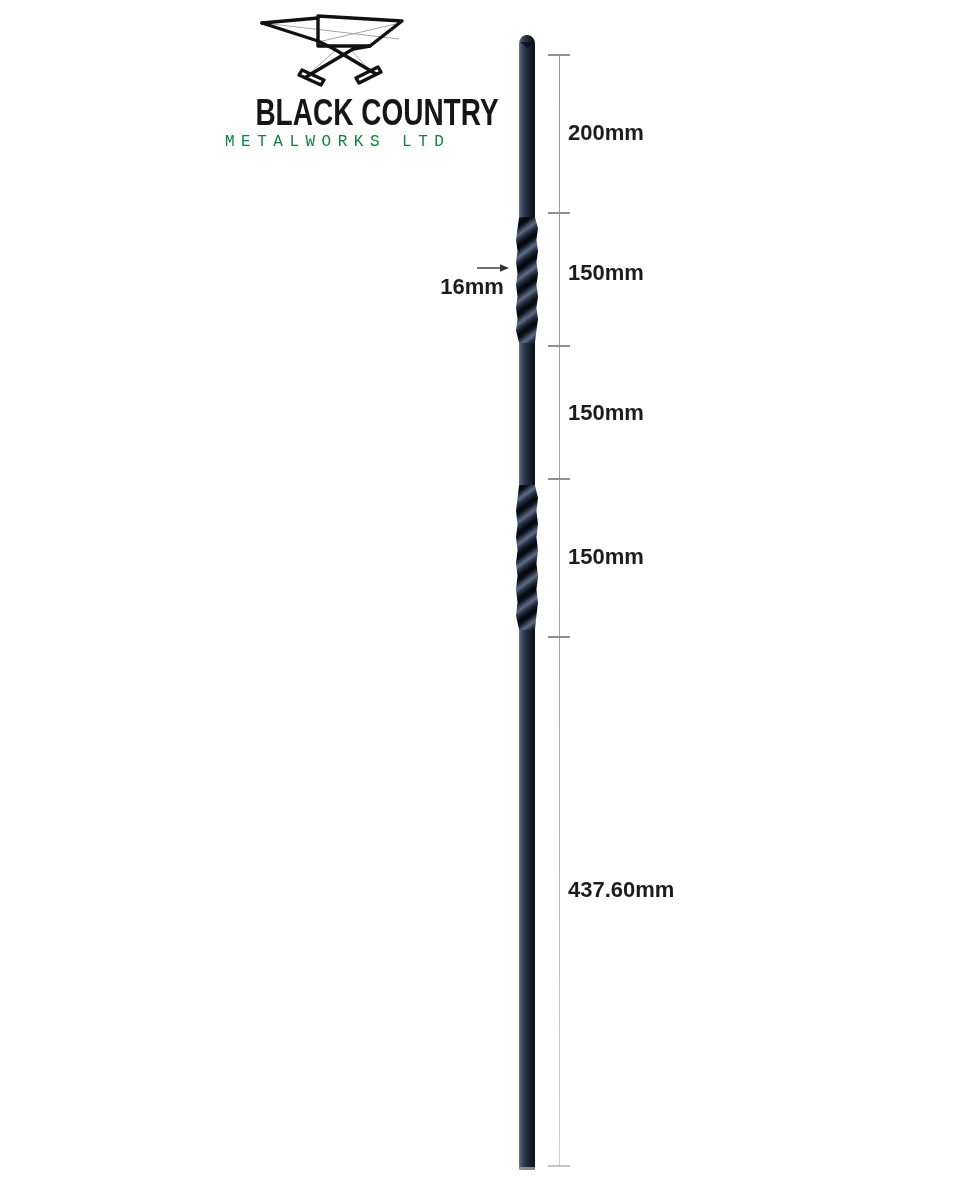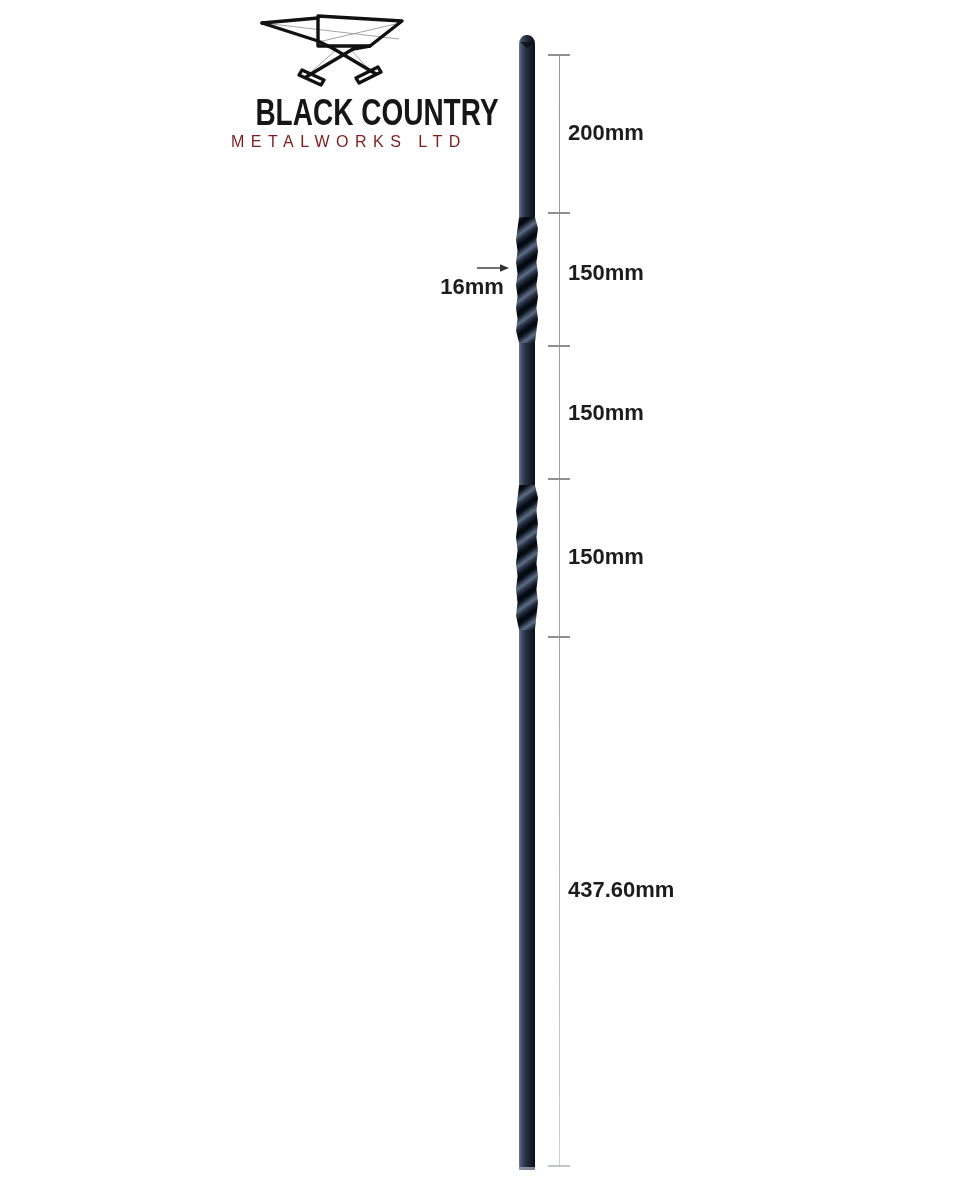--- a/index.html
+++ b/index.html
@@ -21,23 +21,24 @@
   .logo .anvil{display:block;margin:0 auto;}
   .brand-line1{
     display:inline-block;
     font-size:35px;font-weight:bold;color:#161616;
     letter-spacing:0px;line-height:1;
     transform:scale(0.80,1.04);transform-origin:50% 50%;
     white-space:nowrap;margin-top:1px;
   }
   .brand-line2{
     display:block;
-    font-size:16px;font-weight:400;color:#7f1d1d;
-    letter-spacing:6.5px;line-height:1;margin-top:5px;margin-left:6px;
+    font-size:16px;font-weight:400;color:#15803d;
+    letter-spacing:6.5px;line-height:1;margin-top:5px;
     white-space:nowrap;
+    font-family:Liberation Mono, monospace;
   }
 
   
   .spindle{
     position:absolute;left:519px;top:35px;width:16px;height:1135px;
     background:linear-gradient(90deg,#6e7d94 0%,#45536a 14%,#2a3547 38%,#1c2533 62%,#111722 86%,#0b1018 100%);
     border-radius:7px 7px 1px 1px / 9px 9px 1px 1px;
   }
   .spindle .cap-chevron{
     position:absolute;top:7px;left:1px;

